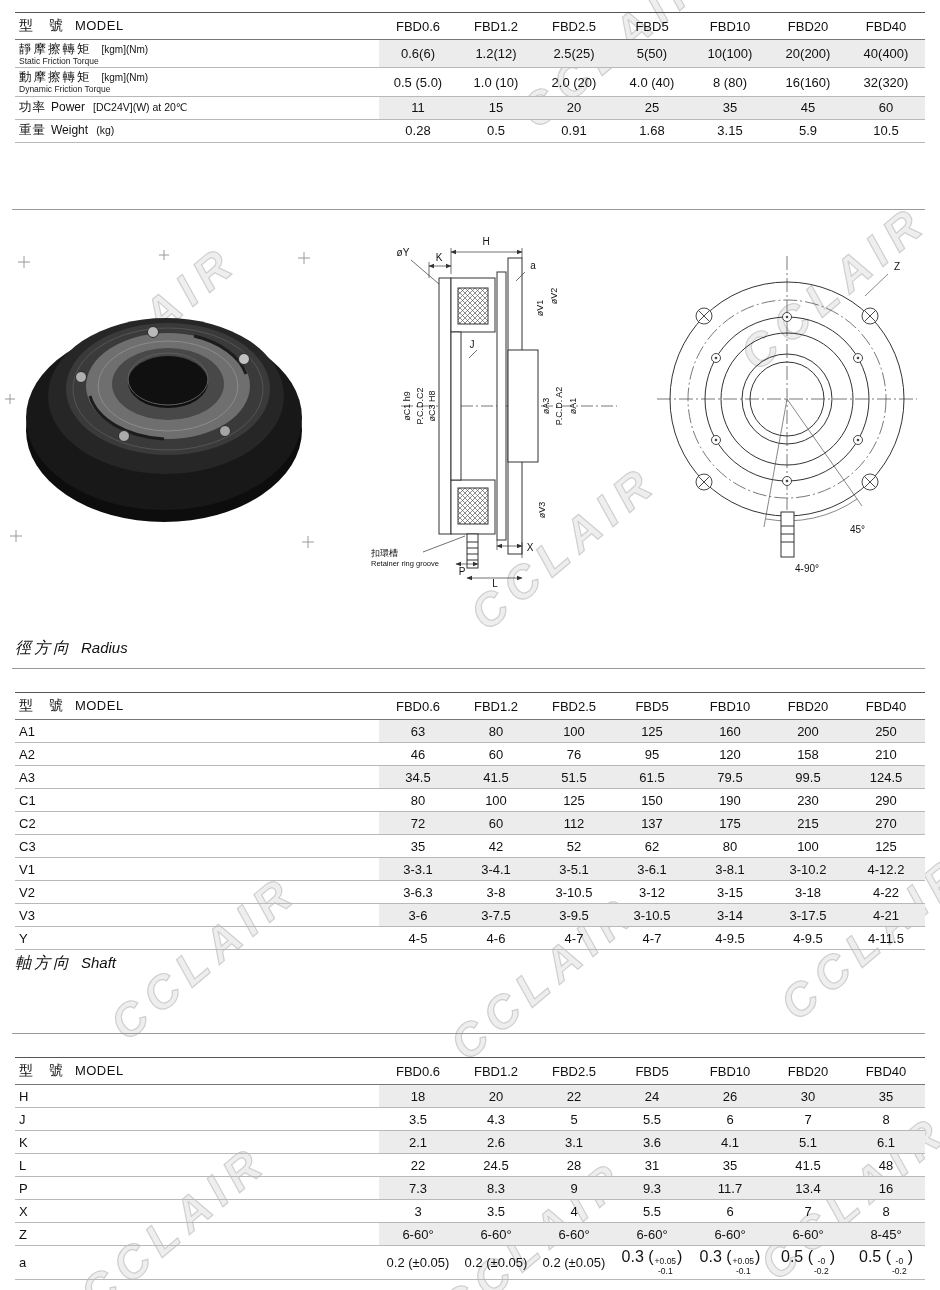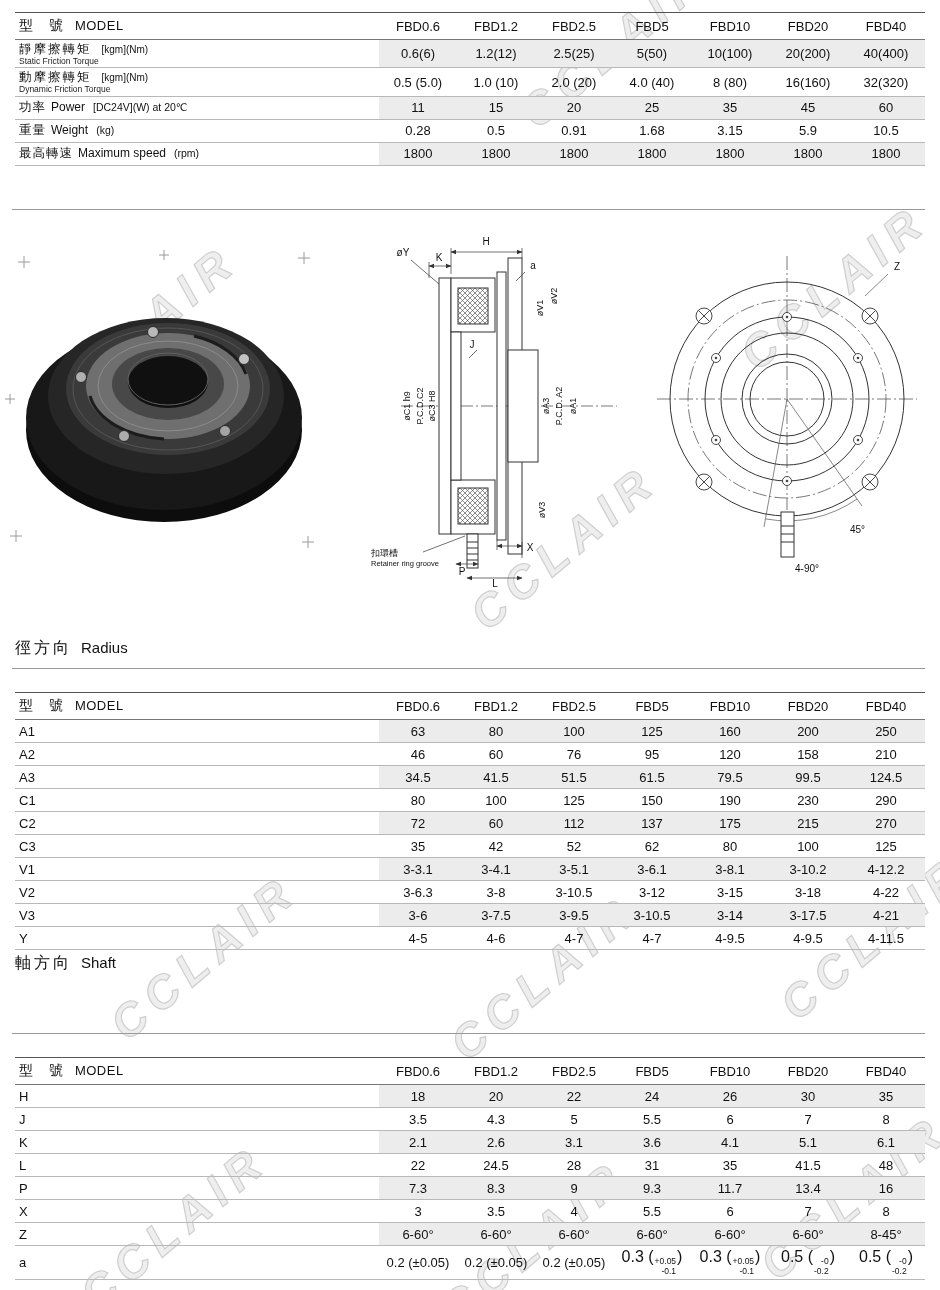--- a/index.html
+++ b/index.html
@@ -27,25 +27,25 @@
   .lbl-top { line-height:1.15; }
   .lbl-zh { font-size:12.5px; letter-spacing:2px; }
   .lbl-unit { font-size:10px; margin-left:10px; }
   .lbl-en { font-size:8.5px; line-height:1; color:#222; }
   .lbl-zh-inline { font-size:12.5px; letter-spacing:1px; }
   .lbl-en-inline { font-size:12px; margin-left:5px; }
   .lbl-unit-inline { font-size:10.5px; margin-left:8px; }
 
   .tol-v { font-size:16px; }
   .tol-stack { display:inline-flex; flex-direction:column; font-size:8.5px; line-height:1.15;
-               vertical-align:-2px; text-align:right; margin:0 1px; }
+               vertical-align:-2px; text-align:center; margin:0 1px; }
 
   
   .rule { position:absolute; left:12px; width:913px; height:0; border-top:1px solid #999; }
-  .section-heading { position:absolute; left:15px; font-size:16px; }
+  .section-heading { position:absolute; left:15px; font-size:16px;font-style:italic; }
   .heading-zh { letter-spacing:3px; }
   .heading-en { margin-left:9px; font-size:15px; }
 
   
   svg text { font-family:"Liberation Sans","DejaVu Sans",sans-serif; }
   .fig { position:absolute; }
 
   
   .watermark { position:absolute; font-size:46px; font-weight:bold; font-style:italic;
                letter-spacing:9px; color:rgba(200,200,200,0.30);
@@ -130,30 +130,20 @@
         </tr>
         <tr>
           <td class="label-col"><span class="lbl-zh-inline">重量</span><span class="lbl-en-inline">Weight</span><span class="lbl-unit-inline">(kg)</span></td>
           <td class="val">0.28</td>
           <td class="val">0.5</td>
           <td class="val">0.91</td>
           <td class="val">1.68</td>
           <td class="val">3.15</td>
           <td class="val">5.9</td>
           <td class="val">10.5</td>
-        </tr>
-        <tr class="shade">
-          <td class="label-col"><span class="lbl-zh-inline">最高轉速</span><span class="lbl-en-inline">Maximum speed</span><span class="lbl-unit-inline">(rpm)</span></td>
-          <td class="val">1800</td>
-          <td class="val">1800</td>
-          <td class="val">1800</td>
-          <td class="val">1800</td>
-          <td class="val">1800</td>
-          <td class="val">1800</td>
-          <td class="val">1800</td>
         </tr>
       </tbody>
     </table>
 
   <div class="rule" style="top:209px"></div>
 
   <svg class="fig" style="left:4px;top:246px" width="340" height="310" viewBox="0 0 340 310">
     <g stroke="#9a9a9a" stroke-width="1">
       <path d="M20,10v12M14,16h12"></path>
         <path d="M300,6v12M294,12h12"></path>

